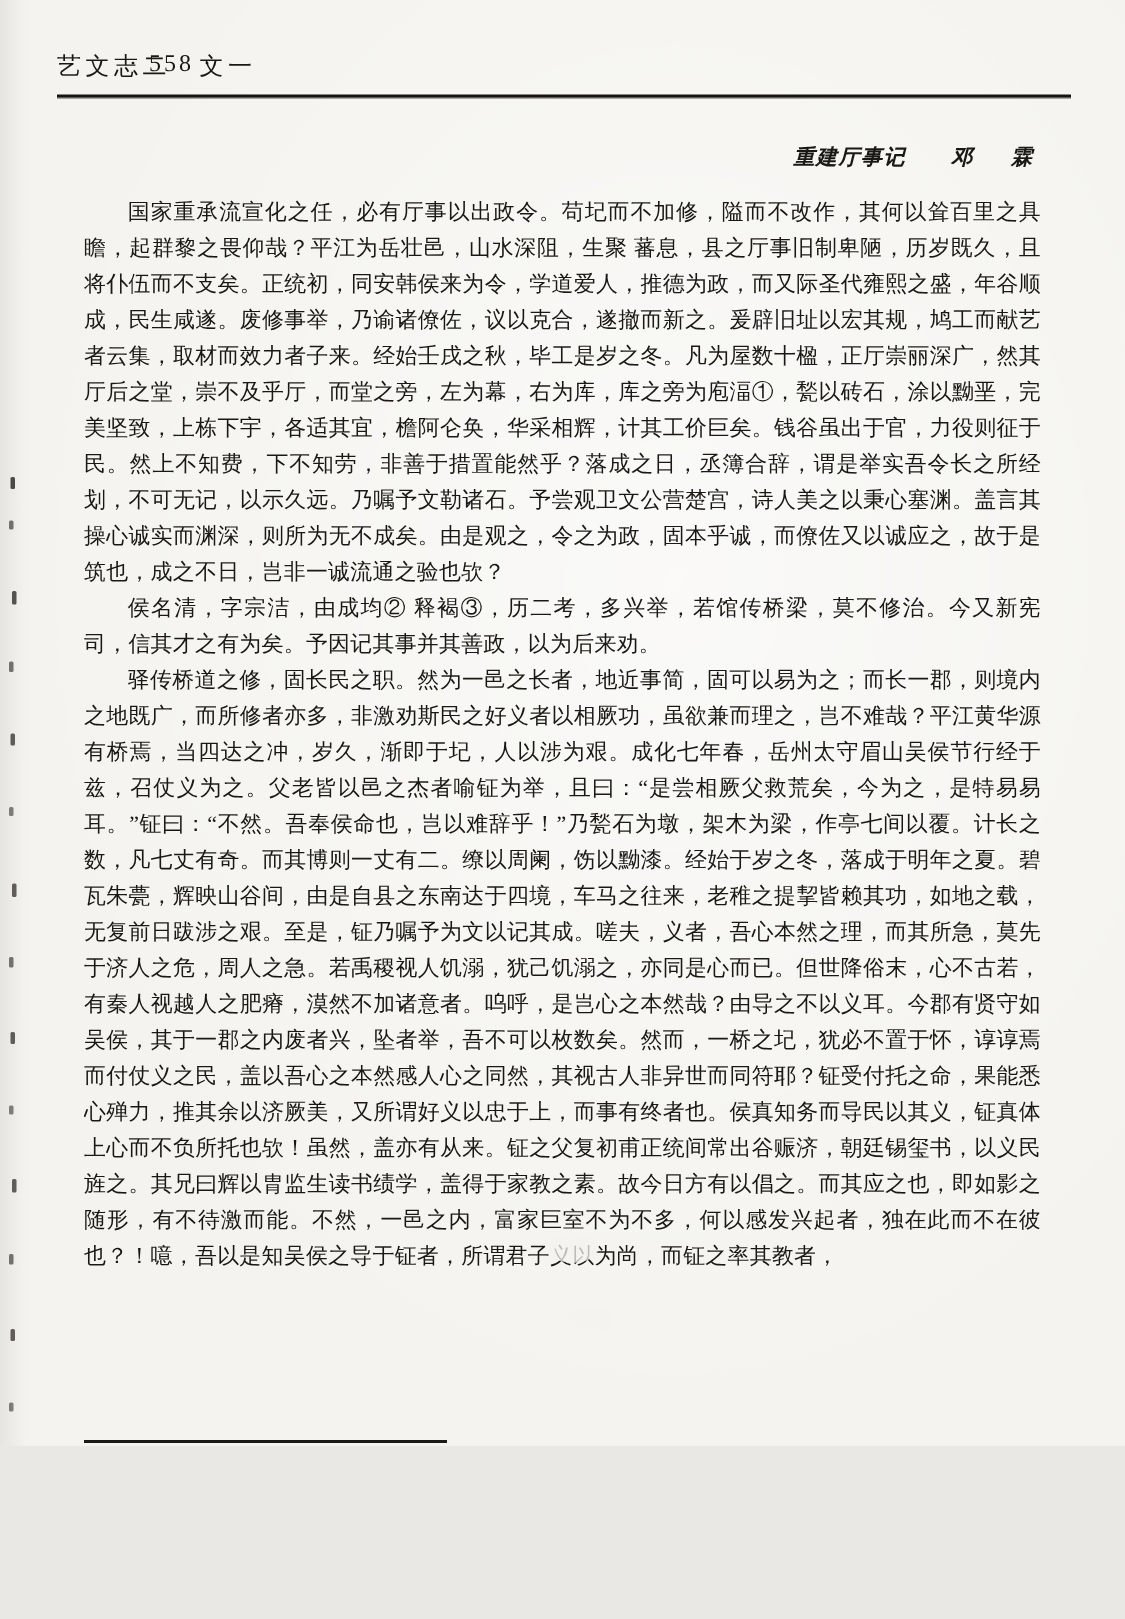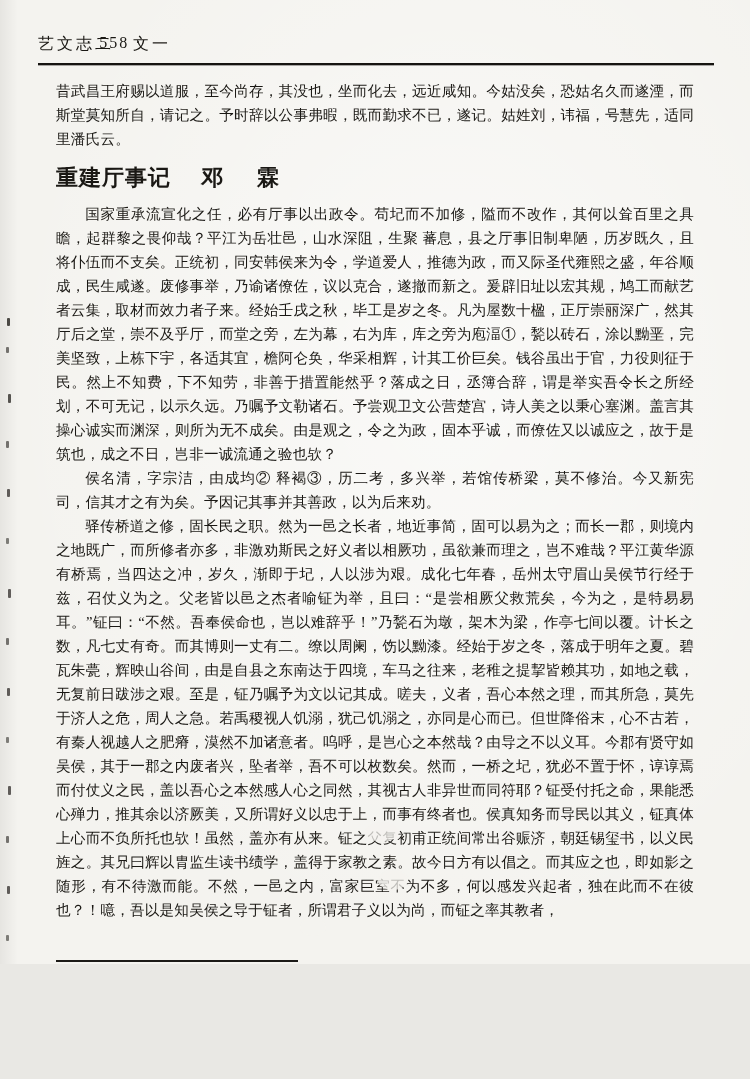--- a/index.html
+++ b/index.html
@@ -29,25 +29,26 @@
     margin:0;
     font-size:14.6px;
     line-height:24px;
     text-align:justify;
     text-indent:2em;
     letter-spacing:.2px;
   }
   .page-body p.continuation{text-indent:0;}
   .article-heading{
     margin:15px 0 12px 0;
-    text-align:left;
-    font-size:22px;
+    text-align:right;
+    font-size:14px;
     line-height:24px;
     font-weight:700;
     letter-spacing:1px;
+    font-style:italic;
   }
   .article-heading .author{font-weight:700;margin-left:30px;letter-spacing:6px;}
   
   .footnotes{position:absolute;left:56px;top:960px;width:640px;}
   .footnote-separator{width:242px;height:2px;background:#1c1a17;margin:0 0 9px 0;}
   .footnote{display:flex;font-size:12.3px;line-height:16px;}
   .footnote .fn-marker{flex:0 0 26px;padding-left:8px;}
   .footnote .fn-text{flex:1;letter-spacing:.3px;margin-top:20px;}
   
   .artifact{position:absolute;background:#23201c;border-radius:1px;}
@@ -59,21 +60,20 @@
 <div class="page">
 
   <div class="page-header">
     <span class="page-number">· 558 ·</span>
     <span class="running-title">艺文志二　文一</span>
   </div>
   <div class="header-rule"></div>
 
   <div class="page-body">
 
-    <p class="continuation">昔武昌王府赐以道服，至今尚存，其没也，坐而化去，远近咸知。今姑没矣，恐姑名久而遂湮，而斯堂莫知所自，请记之。予时辞以公事弗暇，既而勤求不已，遂记。姑姓刘，讳福，号慧先，适同里潘氏云。</p>
 
     <h2 class="article-heading">
       <span>重建厅事记</span><span class="author">邓　霖</span>
     </h2>
     <p>国家重承流宣化之任，必有厅事以出政令。苟圮而不加修，隘而不改作，其何以耸百里之具瞻，起群黎之畏仰哉？平江为岳壮邑，山水深阻，生聚 蕃息，县之厅事旧制卑陋，历岁既久，且将仆伍而不支矣。正统初，同安韩侯来为令，学道爱人，推德为政，而又际圣代雍熙之盛，年谷顺成，民生咸遂。废修事举，乃谕诸僚佐，议以克合，遂撤而新之。爰辟旧址以宏其规，鸠工而献艺者云集，取材而效力者子来。经始壬戌之秋，毕工是岁之冬。凡为屋数十楹，正厅崇丽深广，然其厅后之堂，崇不及乎厅，而堂之旁，左为幕，右为库，库之旁为庖湢①，甃以砖石，涂以黝垩，完美坚致，上栋下宇，各适其宜，檐阿仑奂，华采相辉，计其工价巨矣。钱谷虽出于官，力役则征于民。然上不知费，下不知劳，非善于措置能然乎？落成之日，丞簿合辞，谓是举实吾令长之所经划，不可无记，以示久远。乃嘱予文勒诸石。予尝观卫文公营楚宫，诗人美之以秉心塞渊。盖言其操心诚实而渊深，则所为无不成矣。由是观之，令之为政，固本乎诚，而僚佐又以诚应之，故于是筑也，成之不日，岂非一诚流通之验也欤？</p>
     <p>侯名清，字宗洁，由成均② 释褐③，历二考，多兴举，若馆传桥梁，莫不修治。今又新宪司，信其才之有为矣。予因记其事并其善政，以为后来劝。</p>
 
     <p>驿传桥道之修，固长民之职。然为一邑之长者，地近事简，固可以易为之；而长一郡，则境内之地既广，而所修者亦多，非激劝斯民之好义者以相厥功，虽欲兼而理之，岂不难哉？平江黄华源有桥焉，当四达之冲，岁久，渐即于圮，人以涉为艰。成化七年春，岳州太守眉山吴侯节行经于兹，召仗义为之。父老皆以邑之杰者喻钲为举，且曰：“是尝相厥父救荒矣，今为之，是特易易耳。”钲曰：“不然。吾奉侯命也，岂以难辞乎！”乃甃石为墩，架木为梁，作亭七间以覆。计长之数，凡七丈有奇。而其博则一丈有二。缭以周阑，饬以黝漆。经始于岁之冬，落成于明年之夏。碧瓦朱甍，辉映山谷间，由是自县之东南达于四境，车马之往来，老稚之提挈皆赖其功，如地之载，无复前日跋涉之艰。至是，钲乃嘱予为文以记其成。嗟夫，义者，吾心本然之理，而其所急，莫先于济人之危，周人之急。若禹稷视人饥溺，犹己饥溺之，亦同是心而已。但世降俗末，心不古若，有秦人视越人之肥瘠，漠然不加诸意者。呜呼，是岂心之本然哉？由导之不以义耳。今郡有贤守如吴侯，其于一郡之内废者兴，坠者举，吾不可以枚数矣。然而，一桥之圮，犹必不置于怀，谆谆焉而付仗义之民，盖以吾心之本然感人心之同然，其视古人非异世而同符耶？钲受付托之命，果能悉心殚力，推其余以济厥美，又所谓好义以忠于上，而事有终者也。侯真知务而导民以其义，钲真体上心而不负所托也欤！虽然，盖亦有从来。钲之父复初甫正统间常出谷赈济，朝廷锡玺书，以义民旌之。其兄曰辉以胄监生读书绩学，盖得于家教之素。故今日方有以倡之。而其应之也，即如影之随形，有不待激而能。不然，一邑之内，富家巨室不为不多，何以感发兴起者，独在此而不在彼也？！噫，吾以是知吴侯之导于钲者，所谓君子义以为尚，而钲之率其教者，</p>
 
   </div>

